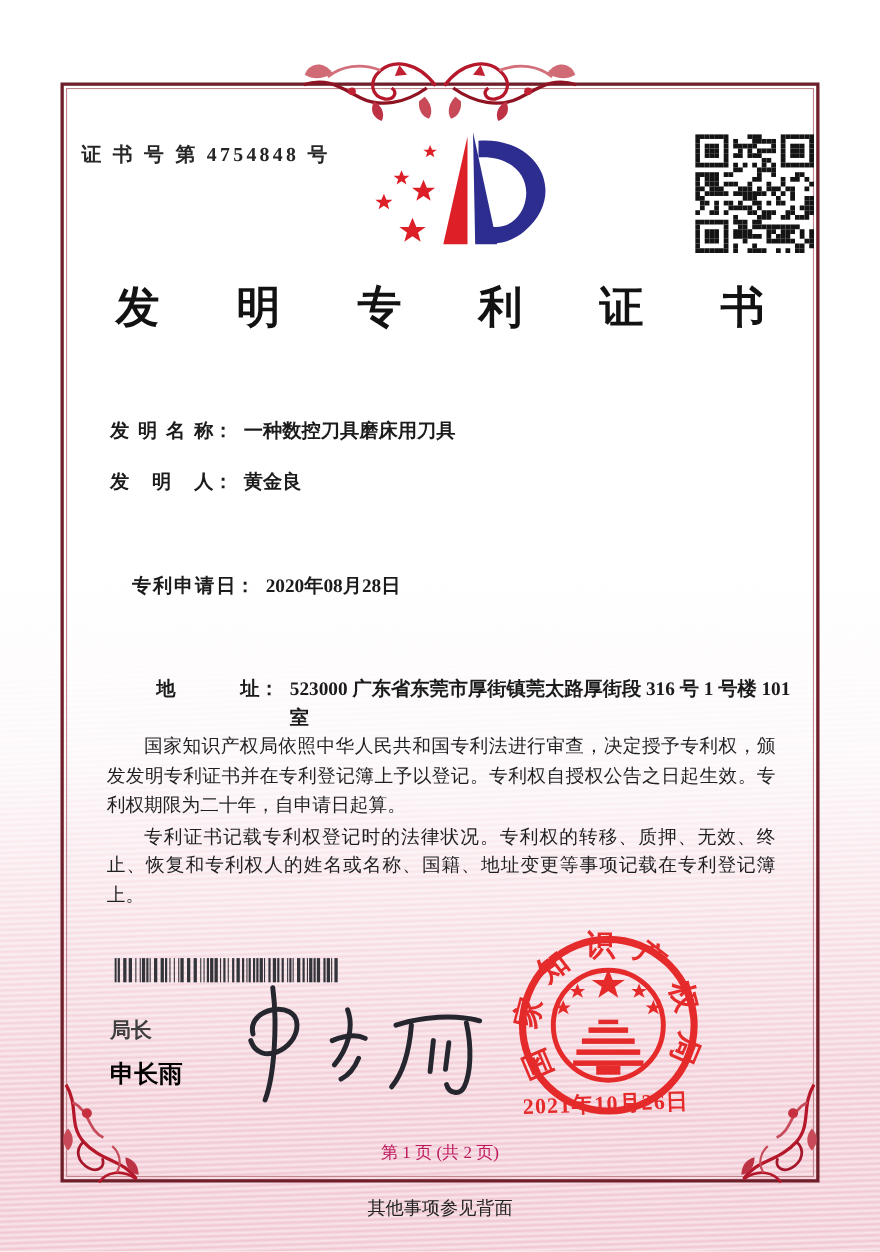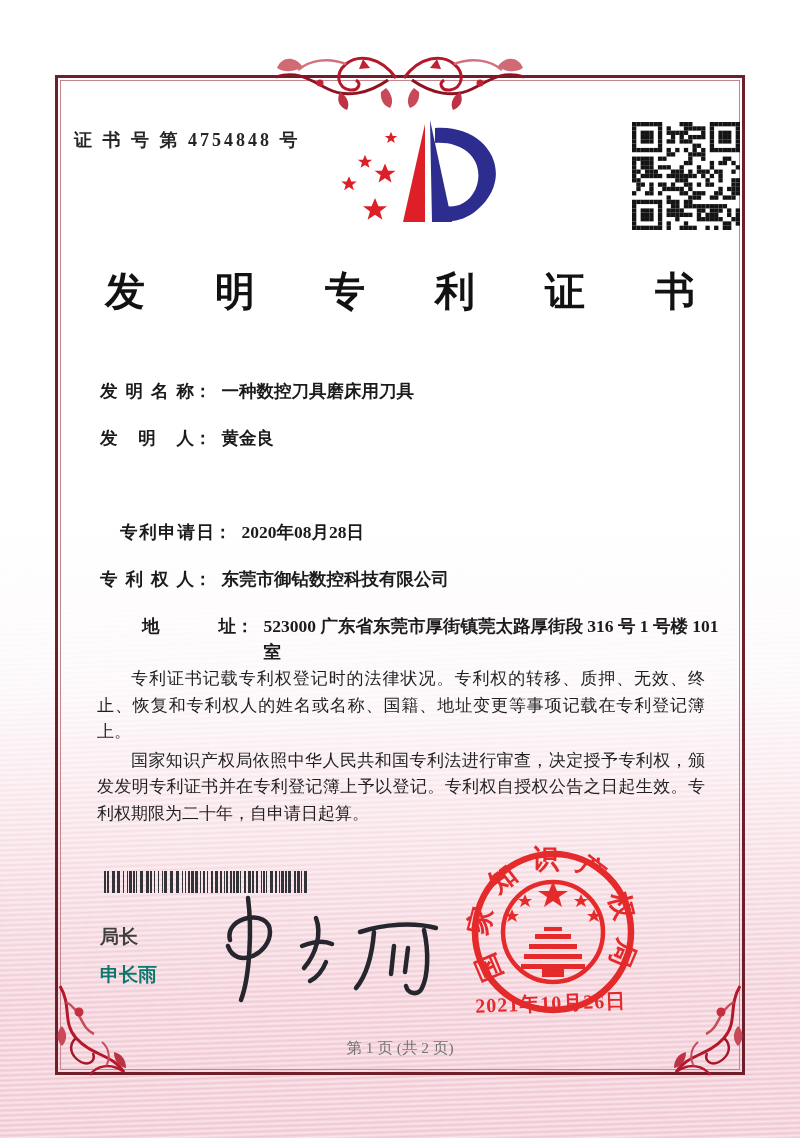--- a/index.html
+++ b/index.html
@@ -11,34 +11,34 @@
   .bg-fade{position:absolute;inset:0;
         background:linear-gradient(180deg,#ffffff 0%,#ffffff 46%,rgba(255,255,255,0.88) 60%,
         rgba(255,255,255,0.45) 74%,rgba(255,255,255,0.12) 88%,rgba(255,255,255,0.05) 100%);}
   
   .frame{position:absolute;left:55px;top:75px;width:684px;height:994px;
          border:3px solid #6e1f29;}
   .frame-inner{position:absolute;inset:2px;border:1px solid #c2858e;}
   .abs{position:absolute;}
   .cert-no{left:74px;top:128px;font-size:18px;font-weight:bold;letter-spacing:3px;color:#262626;}
   .title{left:0;top:252px;width:100%;text-align:center;font-size:40px;font-weight:bold;
-         letter-spacing:30px;text-indent:30px;color:#121212;margin-top:12px;}
+         letter-spacing:30px;text-indent:30px;color:#121212;}
   .frow{position:absolute;left:100px;width:620px;line-height:26px;font-size:17.5px;
         font-weight:bold;white-space:pre-line;}
   .f-label{display:inline-block;width:94px;text-align:justify;text-align-last:justify;
            vertical-align:top;}
   .f-colon{display:inline-block;vertical-align:top;}
   .f-value{display:inline-block;margin-left:10px;max-width:500px;vertical-align:top;}
   .f-label2{margin-left:56px;}
   .paras{left:97px;top:666px;width:608px;font-size:17px;line-height:26.5px;color:#1f1f1f;
          font-weight:normal;}
   .paras p{margin:0 0 2px 0;text-indent:2em;text-align:justify;}
   .signer-title{left:100px;top:924px;font-size:19px;font-weight:bold;color:#404040;}
-  .signer-name{left:100px;top:962px;font-size:19px;font-weight:bold;color:#0f766e;}
-  .page-info{left:0;top:1038px;width:100%;text-align:center;font-size:15.5px;color:#737373;}
+  .signer-name{left:100px;top:962px;font-size:22px;font-weight:bold;color:#000000;}
+  .page-info{left:0;top:1038px;width:100%;text-align:center;font-size:15.5px;color:#be185d;}
   .footer-note{left:0;top:1088px;width:100%;text-align:center;font-size:16.5px;color:#222;}
   svg{display:block;}
 </style>
 </head>
 <body>
 
 <div class="page">
 
   <div class="bg-stripes"></div>
   <div class="bg-fade"></div>
@@ -432,31 +432,28 @@
 
   <div class="frow" style="top:352px;">
     <span class="f-label">发明名称</span><span class="f-colon">：</span><span class="f-value">一种数控刀具磨床用刀具</span>
   </div>
   <div class="frow" style="top:399px;">
     <span class="f-label">发 明 人</span><span class="f-colon">：</span><span class="f-value">黄金良</span>
   </div>
   <div class="frow" style="top:493px;margin-left:20px;">
     <span class="f-label">专利申请日</span><span class="f-colon">：</span><span class="f-value">2020年08月28日</span>
   </div>
-  <div class="frow" style="top:540px;">
-    <span class="f-label">专利权人</span><span class="f-colon">：</span><span class="f-value">东莞市御钻数控科技有限公司</span>
-  </div>
   <div class="frow" style="top:587px;margin-left:42px;">
     <span class="f-label">地址</span><span class="f-colon">：</span><span class="f-value">523000 广东省东莞市厚街镇莞太路厚街段 316 号 1 号楼 101
 室</span>
   </div>
 
   <div class="abs paras">
+    <p>国家知识产权局依照中华人民共和国专利法进行审查，决定授予专利权，颁发发明专利证书并在专利登记簿上予以登记。专利权自授权公告之日起生效。专利权期限为二十年，自申请日起算。</p>
     <p>专利证书记载专利权登记时的法律状况。专利权的转移、质押、无效、终止、恢复和专利权人的姓名或名称、国籍、地址变更等事项记载在专利登记簿上。</p>
-    <p>国家知识产权局依照中华人民共和国专利法进行审查，决定授予专利权，颁发发明专利证书并在专利登记簿上予以登记。专利权自授权公告之日起生效。专利权期限为二十年，自申请日起算。</p>
   </div>
 
   <svg id="barcode" class="abs" style="left:104px;top:870px;" width="208" height="24" viewBox="0 0 208 24">
       <g fill="#33333a">
         <rect x="0" y="1" width="2" height="22"></rect>
         <rect x="3" y="1" width="2" height="22"></rect>
         <rect x="8" y="1" width="3" height="22"></rect>
         <rect x="13" y="1" width="3" height="22"></rect>
         <rect x="19" y="1" width="1" height="22"></rect>
         <rect x="23" y="1" width="1" height="22"></rect>
@@ -551,14 +548,15 @@
         <rect x="86" y="137" width="58" height="5"></rect>
         <rect x="83" y="147" width="64" height="5"></rect>
         <rect x="104" y="152" width="22" height="8"></rect>
       </g>
       <text x="113" y="193" text-anchor="middle" font-size="20" font-weight="bold" fill="#e41d1d" letter-spacing="1" transform="rotate(-2 113 193)" font-family="Liberation Serif, DejaVu Serif, serif">2021年10月26日</text>
     </g>
   </svg>
 
   <div class="abs page-info">第 1 页 (共 2 页)</div>
 
+  <div class="abs footer-note">其他事项参见背面</div>
 
 </div>
 
 </body></html>

